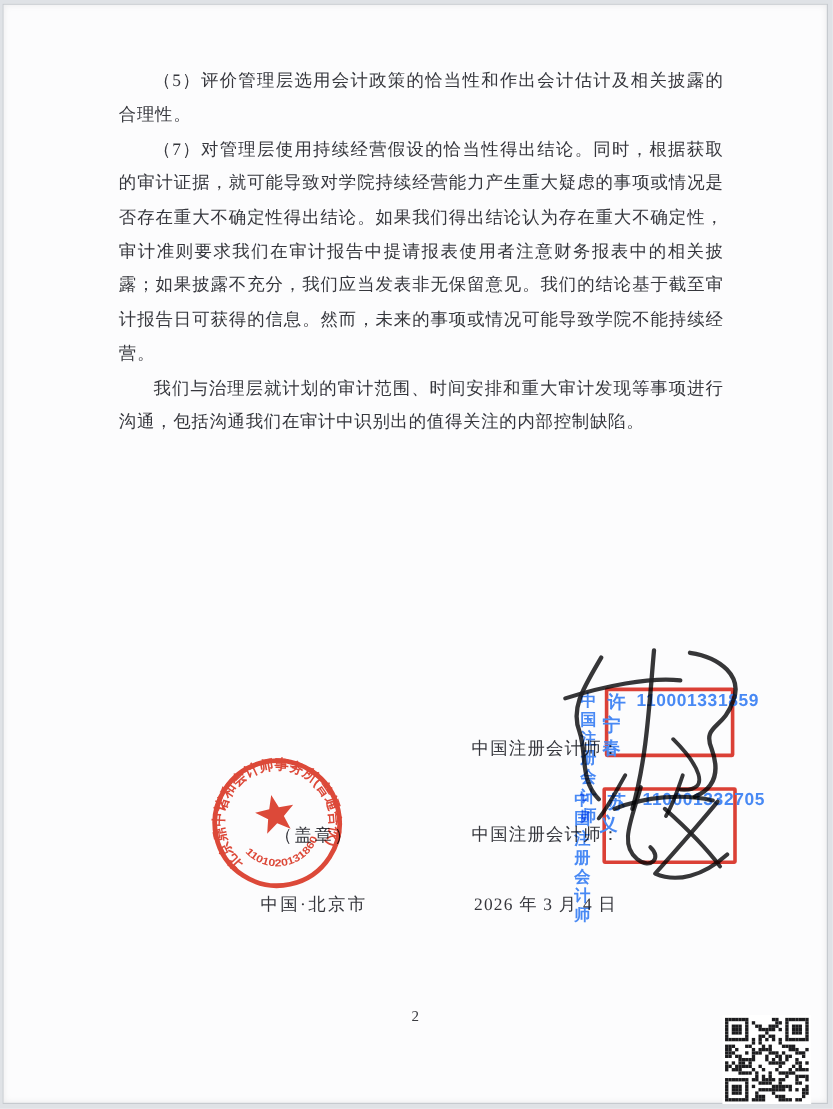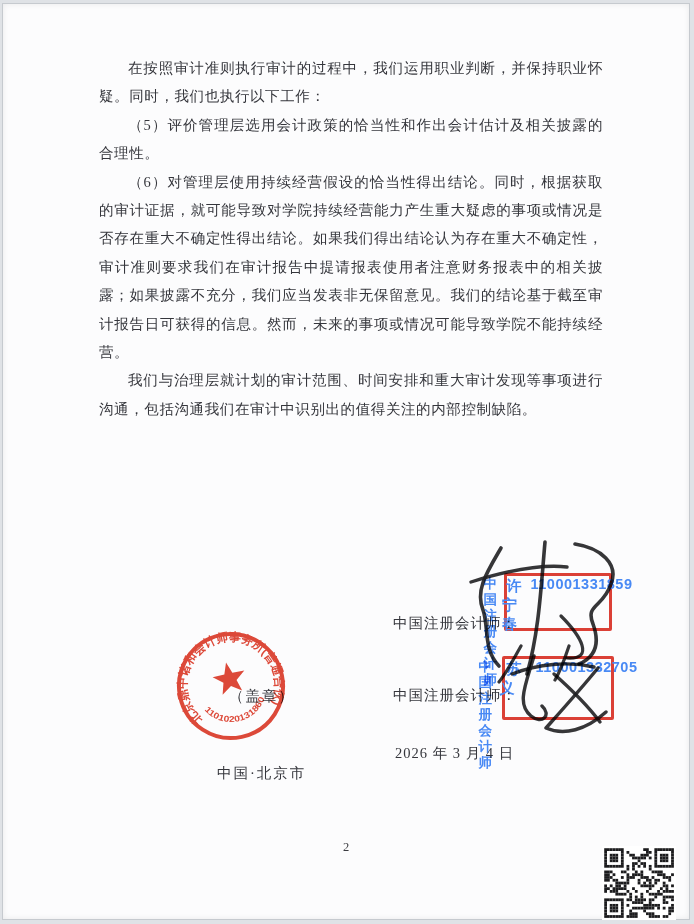--- a/index.html
+++ b/index.html
@@ -47,30 +47,29 @@
   .qr{position:absolute;left:599px;top:842px;width:74px;height:74px;background:#fff;}
   .seal-note{z-index:1;}
   .seal-svg,.stamp,.sig-svg{z-index:2;}
 </style>
 </head>
 <body>
 
 <div class="page">
 
   <div class="body-text">
-    <p>在按照审计准则执行审计的过程中，我们运用职业判断，并保持职业怀疑。同时，我们也执行以下工作：</p>
     <p>（5）评价管理层选用会计政策的恰当性和作出会计估计及相关披露的合理性。</p>
-    <p>（6）对管理层使用持续经营假设的恰当性得出结论。同时，根据获取的审计证据，就可能导致对学院持续经营能力产生重大疑虑的事项或情况是否存在重大不确定性得出结论。如果我们得出结论认为存在重大不确定性，审计准则要求我们在审计报告中提请报表使用者注意财务报表中的相关披露；如果披露不充分，我们应当发表非无保留意见。我们的结论基于截至审计报告日可获得的信息。然而，未来的事项或情况可能导致学院不能持续经营。</p>
+    <p>（7）对管理层使用持续经营假设的恰当性得出结论。同时，根据获取的审计证据，就可能导致对学院持续经营能力产生重大疑虑的事项或情况是否存在重大不确定性得出结论。如果我们得出结论认为存在重大不确定性，审计准则要求我们在审计报告中提请报表使用者注意财务报表中的相关披露；如果披露不充分，我们应当发表非无保留意见。我们的结论基于截至审计报告日可获得的信息。然而，未来的事项或情况可能导致学院不能持续经营。</p>
     <p>我们与治理层就计划的审计范围、时间安排和重大审计发现等事项进行沟通，包括沟通我们在审计中识别出的值得关注的内部控制缺陷。</p>
   </div>
 
   <div class="abs doc-text" style="left:390px;top:610px;">中国注册会计师：</div>
   <div class="abs doc-text" style="left:390px;top:682px;">中国注册会计师：</div>
   <div class="abs doc-text seal-note" style="left:226px;top:683px;letter-spacing:2px;font-family:Liberation Mono, monospace;">（盖章）</div>
-  <div class="abs doc-text" style="left:214px;top:760px;letter-spacing:2px;">中国·北京市</div>
+  <div class="abs doc-text" style="left:214px;top:740px;letter-spacing:2px;">中国·北京市</div>
   <div class="abs doc-text" style="left:392px;top:740px;">2026 年 3 月 4 日</div>
 
   <svg class="seal-svg" viewBox="0 0 152 152">
     <circle cx="76" cy="76" r="52" fill="none" stroke="#dd3a28" stroke-width="4"></circle>
     <defs>
       <path id="ringPath" d="M 41.0,103.0 A 44.5,44.5 0 1 1 111.0,103.0" fill="none"></path>
       <path id="serialPath" d="M 44.8,94.0 A 36,36 0 0 0 107.2,94.0" fill="none"></path>
     </defs>
     <text font-size="12" font-weight="bold" fill="#dd3a28" font-family="Liberation Sans, DejaVu Sans, sans-serif">
       <textPath href="#ringPath" startOffset="0" textLength="197" lengthAdjust="spacingAndGlyphs">北京鼎中诸和会计师事务所(普通合伙)</textPath>

